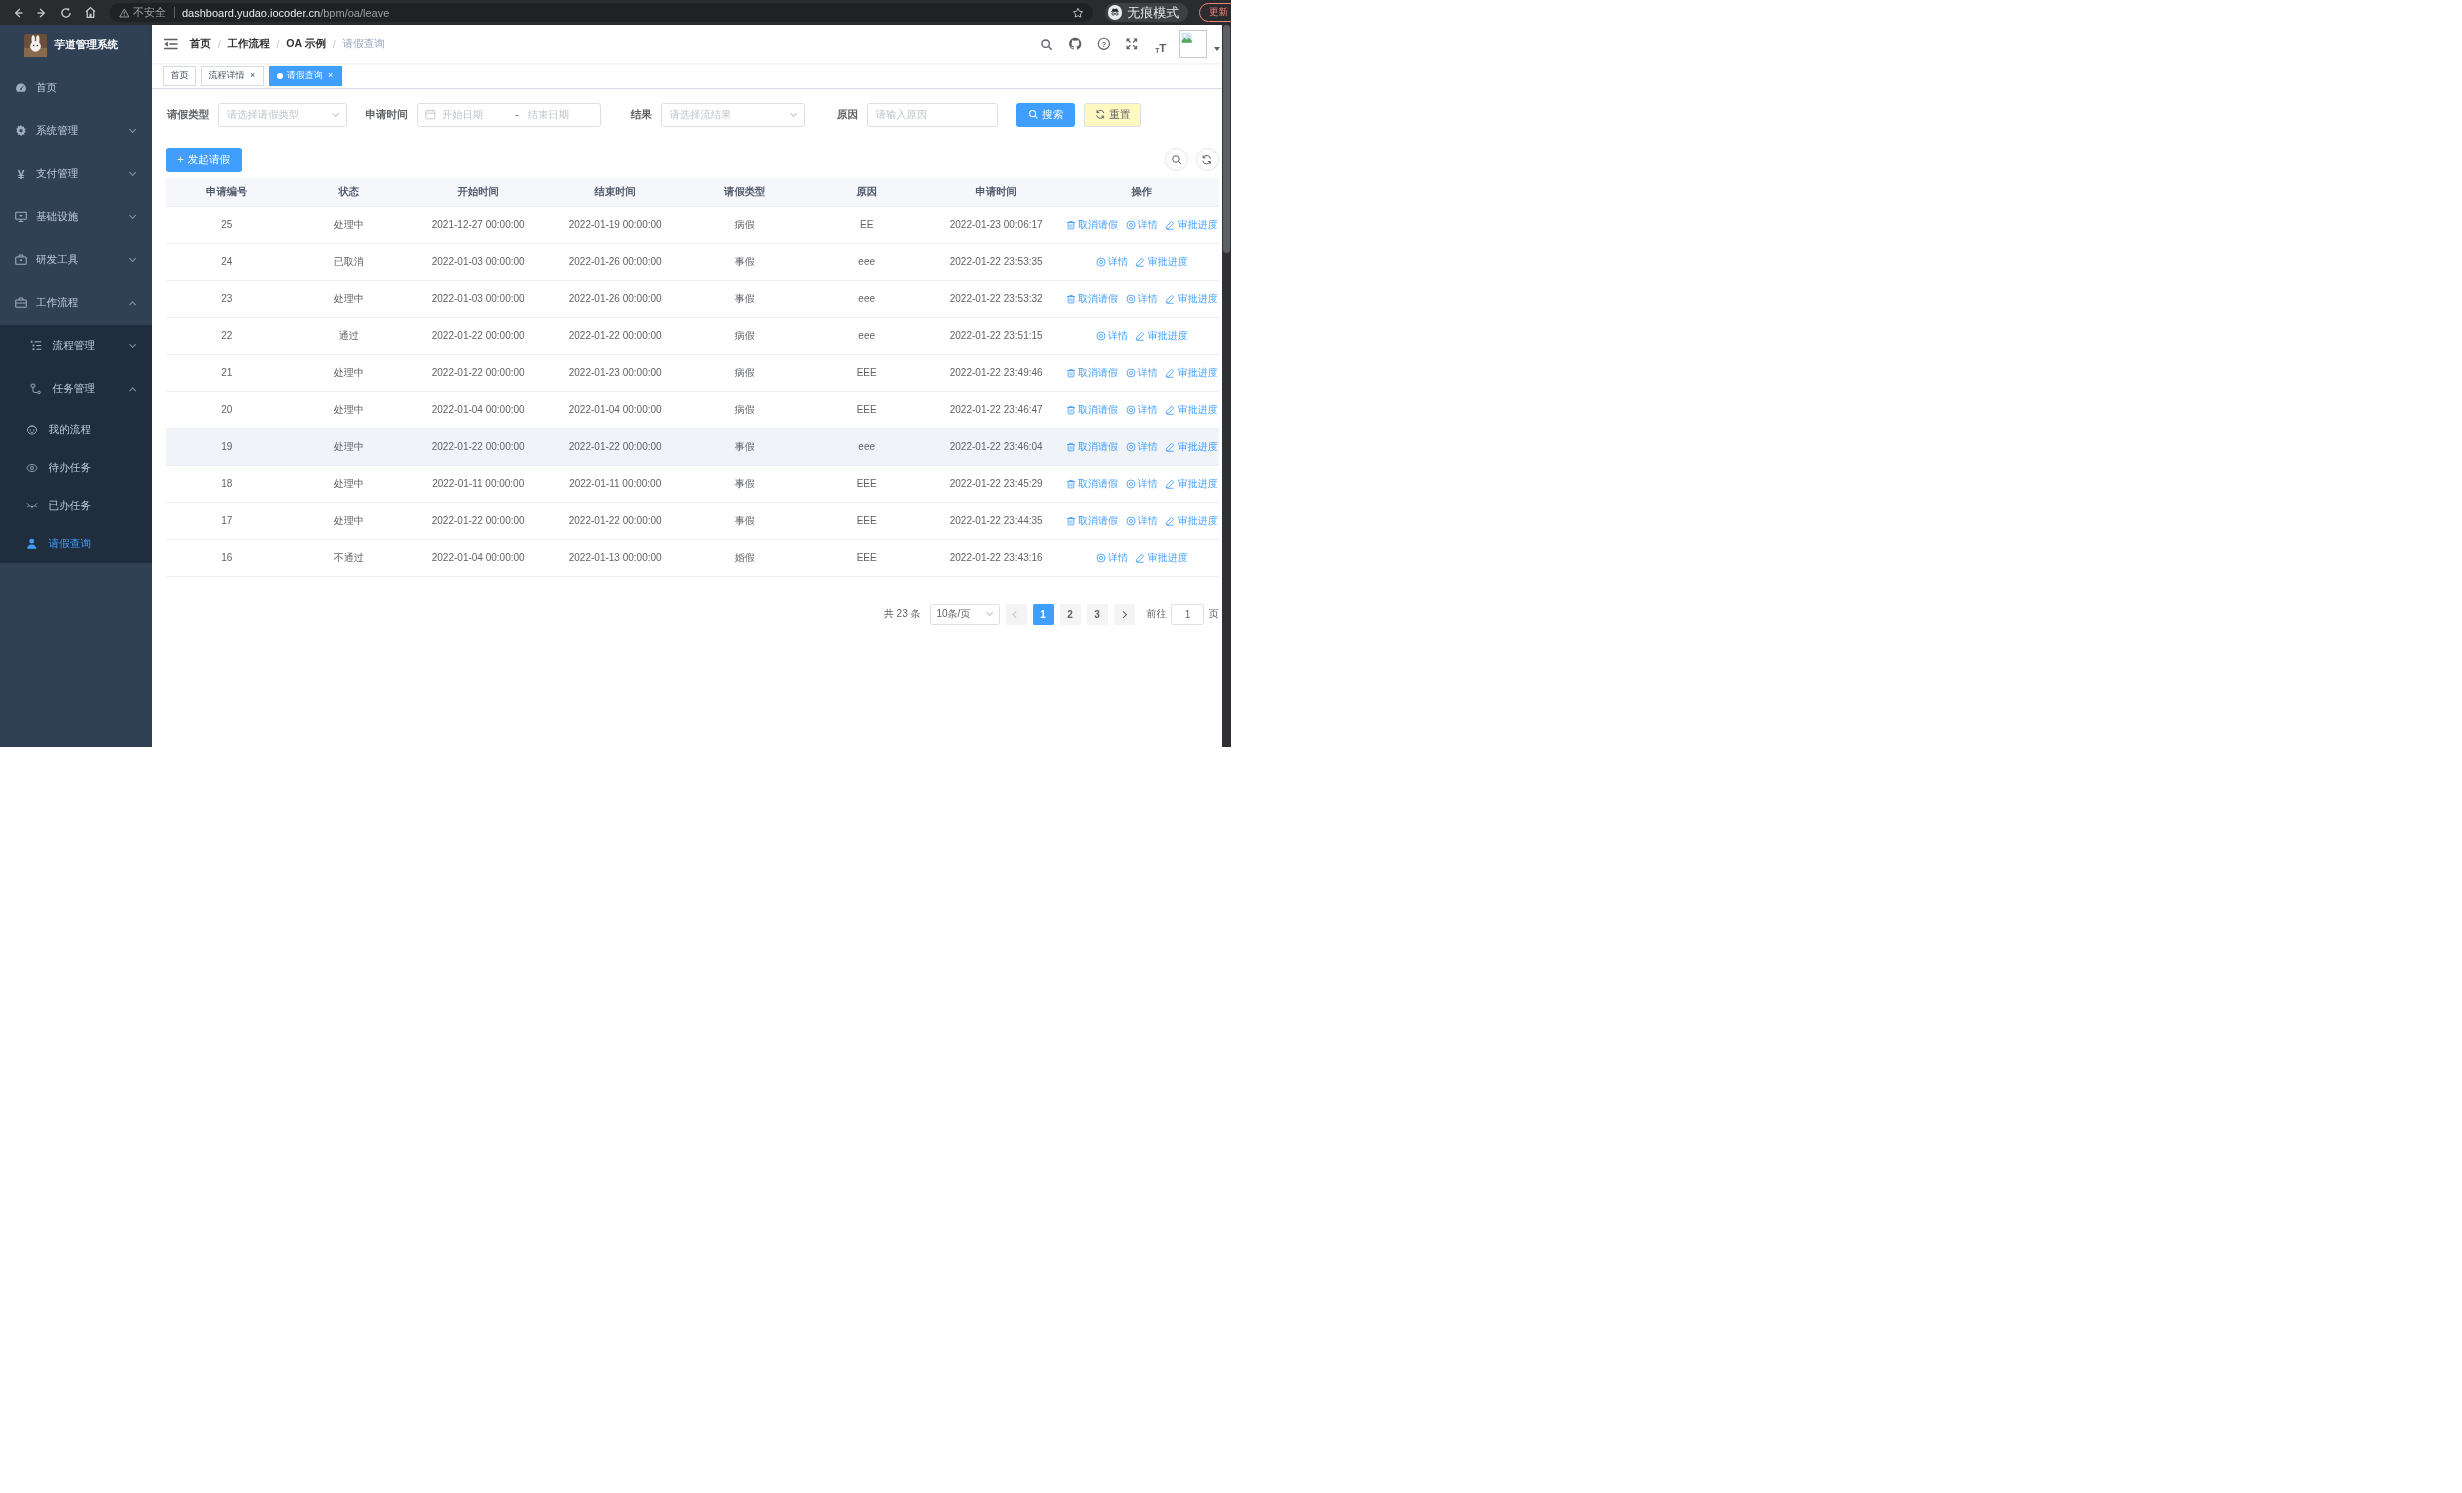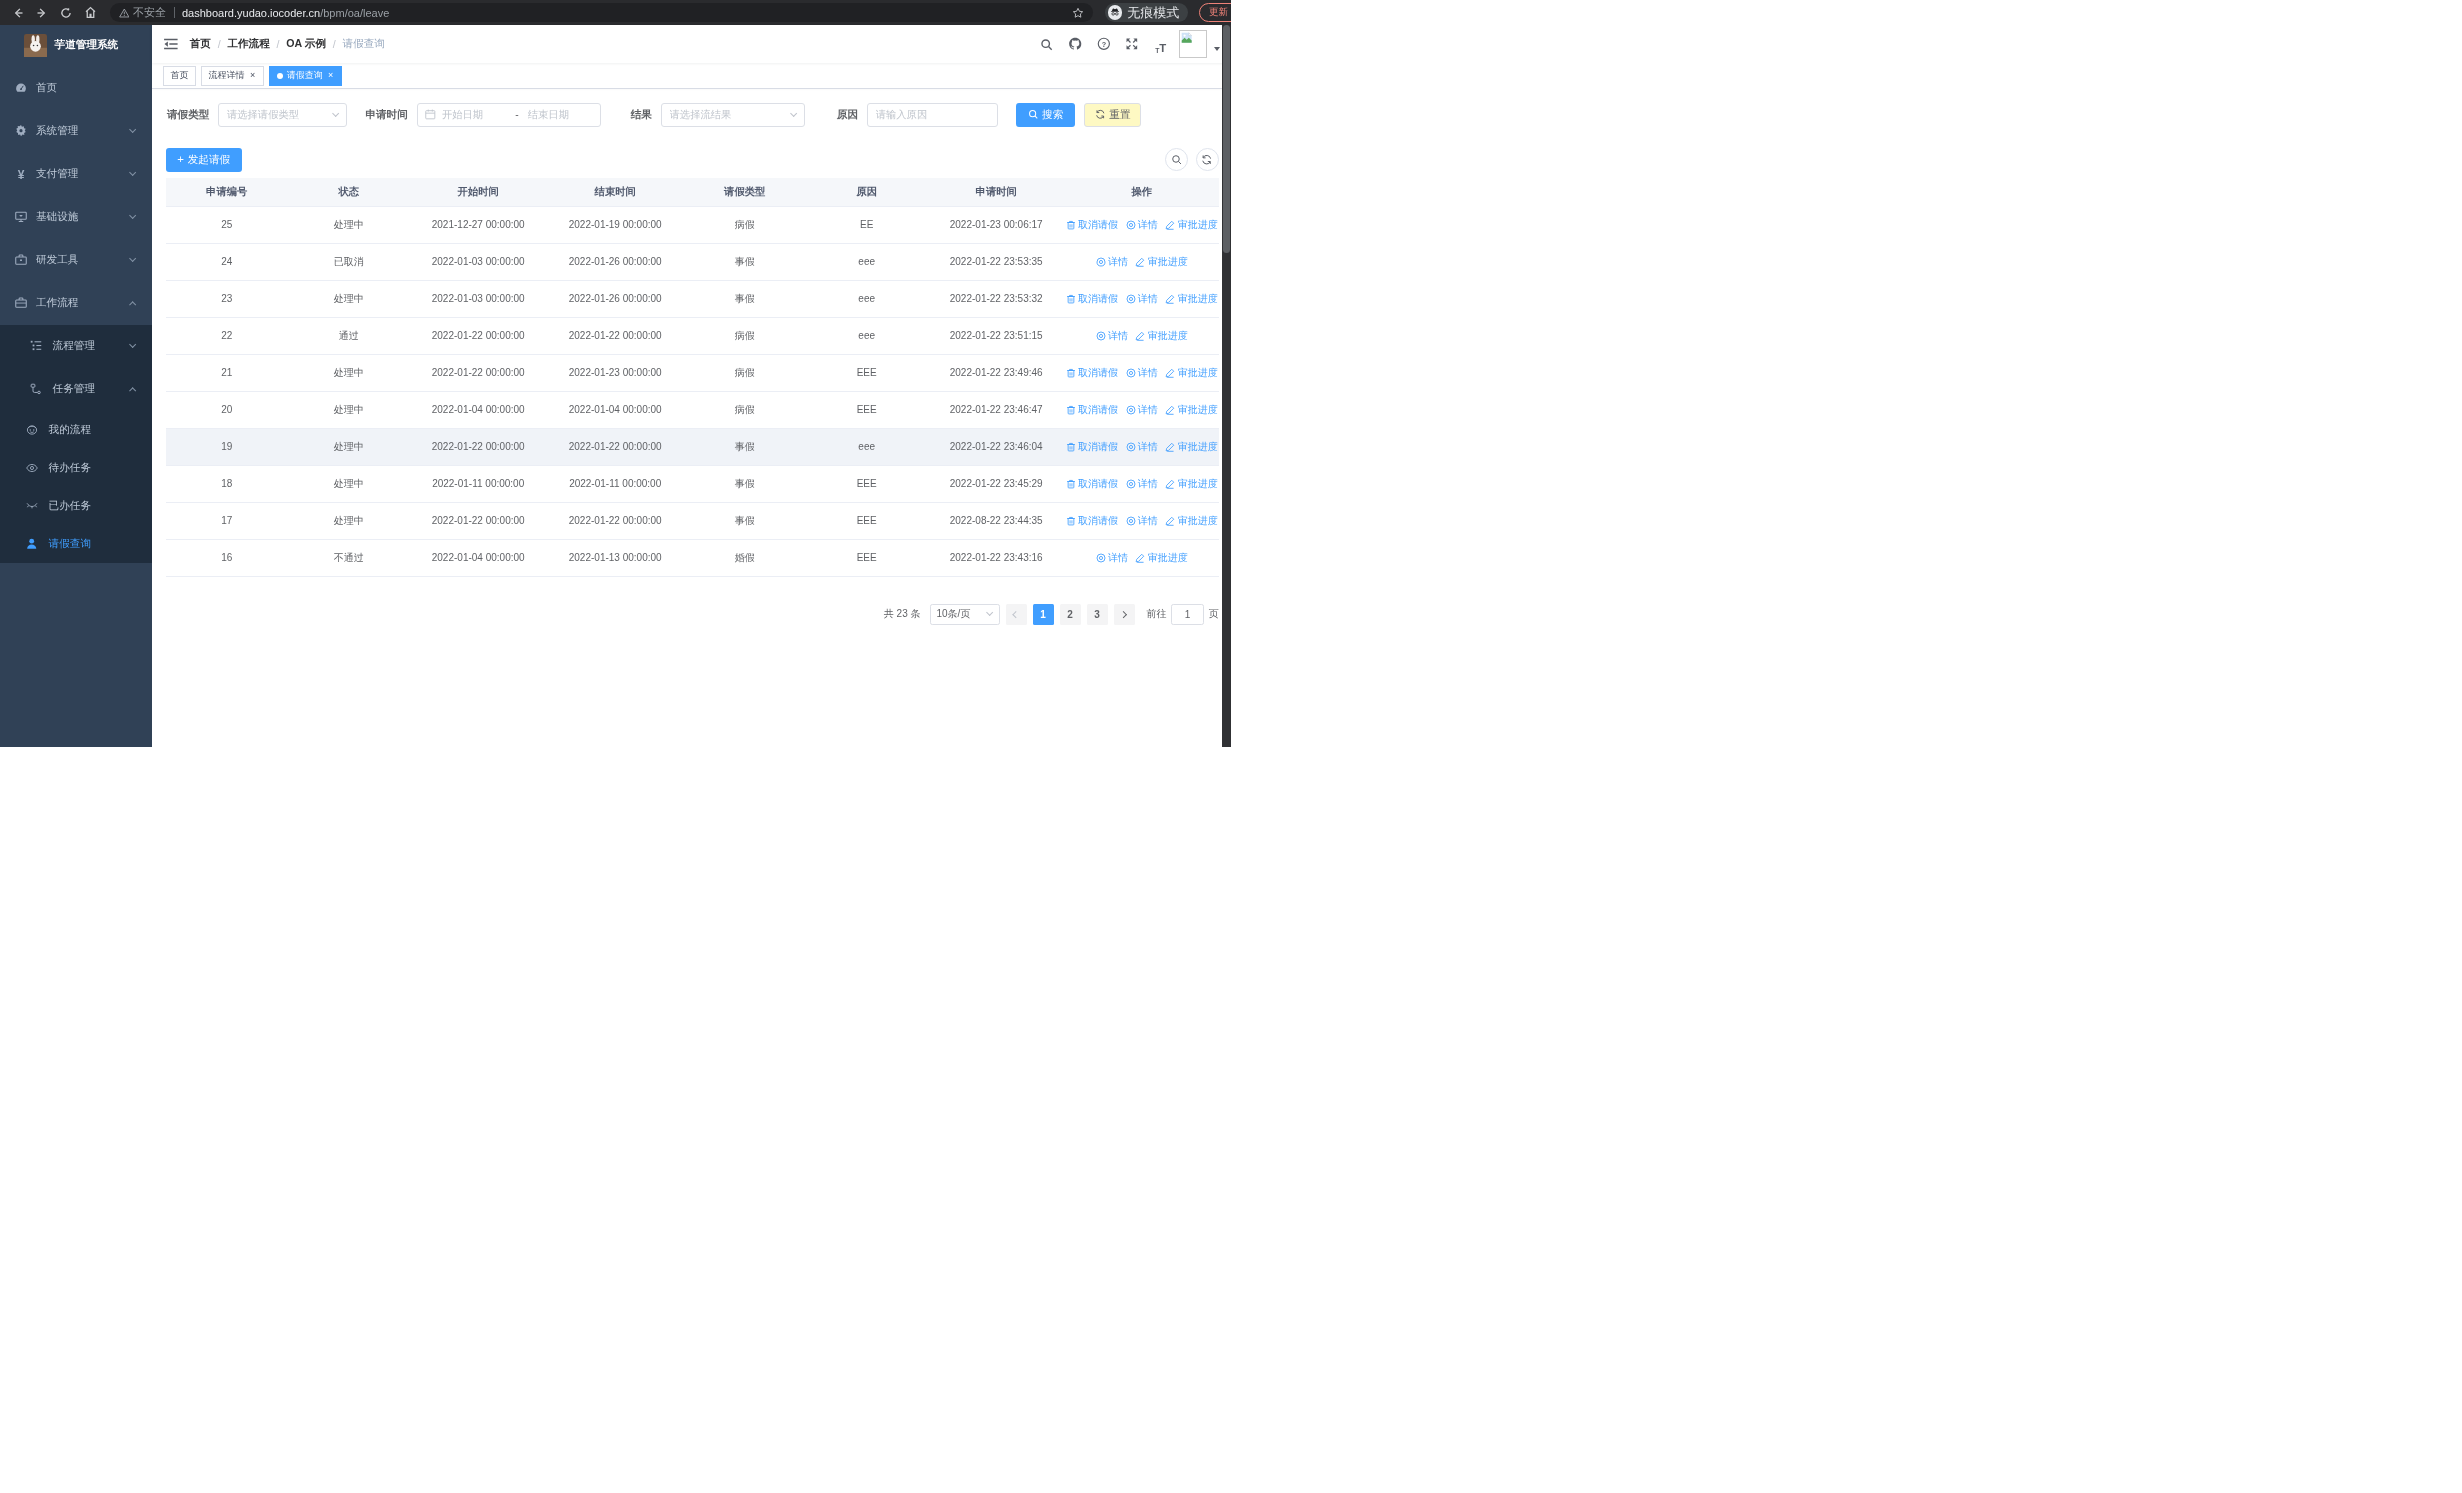--- a/index.html
+++ b/index.html
@@ -786,21 +786,21 @@
               </span>
             </div>
           </div>
           <div class="t-row">
             <div class="tc c0">17</div>
             <div class="tc c1">处理中</div>
             <div class="tc c2">2022-01-22 00:00:00</div>
             <div class="tc c3">2022-01-22 00:00:00</div>
             <div class="tc c4">事假</div>
             <div class="tc c5">EEE</div>
-            <div class="tc c6">2022-08-22 23:44:35</div>
+            <div class="tc c6">2022-01-22 23:44:35</div>
             <div class="tc c7 ops">
               <span class="op-link">
                 <span>
                   <svg width="10" height="10" viewBox="0 0 14 14">
                     <path d="M1.5 3.5h11" stroke="currentColor" stroke-width="1.2"></path>
                     <path d="M5 3.5V2h4v1.5" stroke="currentColor" stroke-width="1.2" fill="none"></path>
                     <rect x="3" y="3.5" width="8" height="9" rx="1" stroke="currentColor" stroke-width="1.2" fill="none"></rect>
                     <path d="M5.7 6v4.5M8.3 6v4.5" stroke="currentColor" stroke-width="1.1"></path>
                   </svg>
                 </span>

